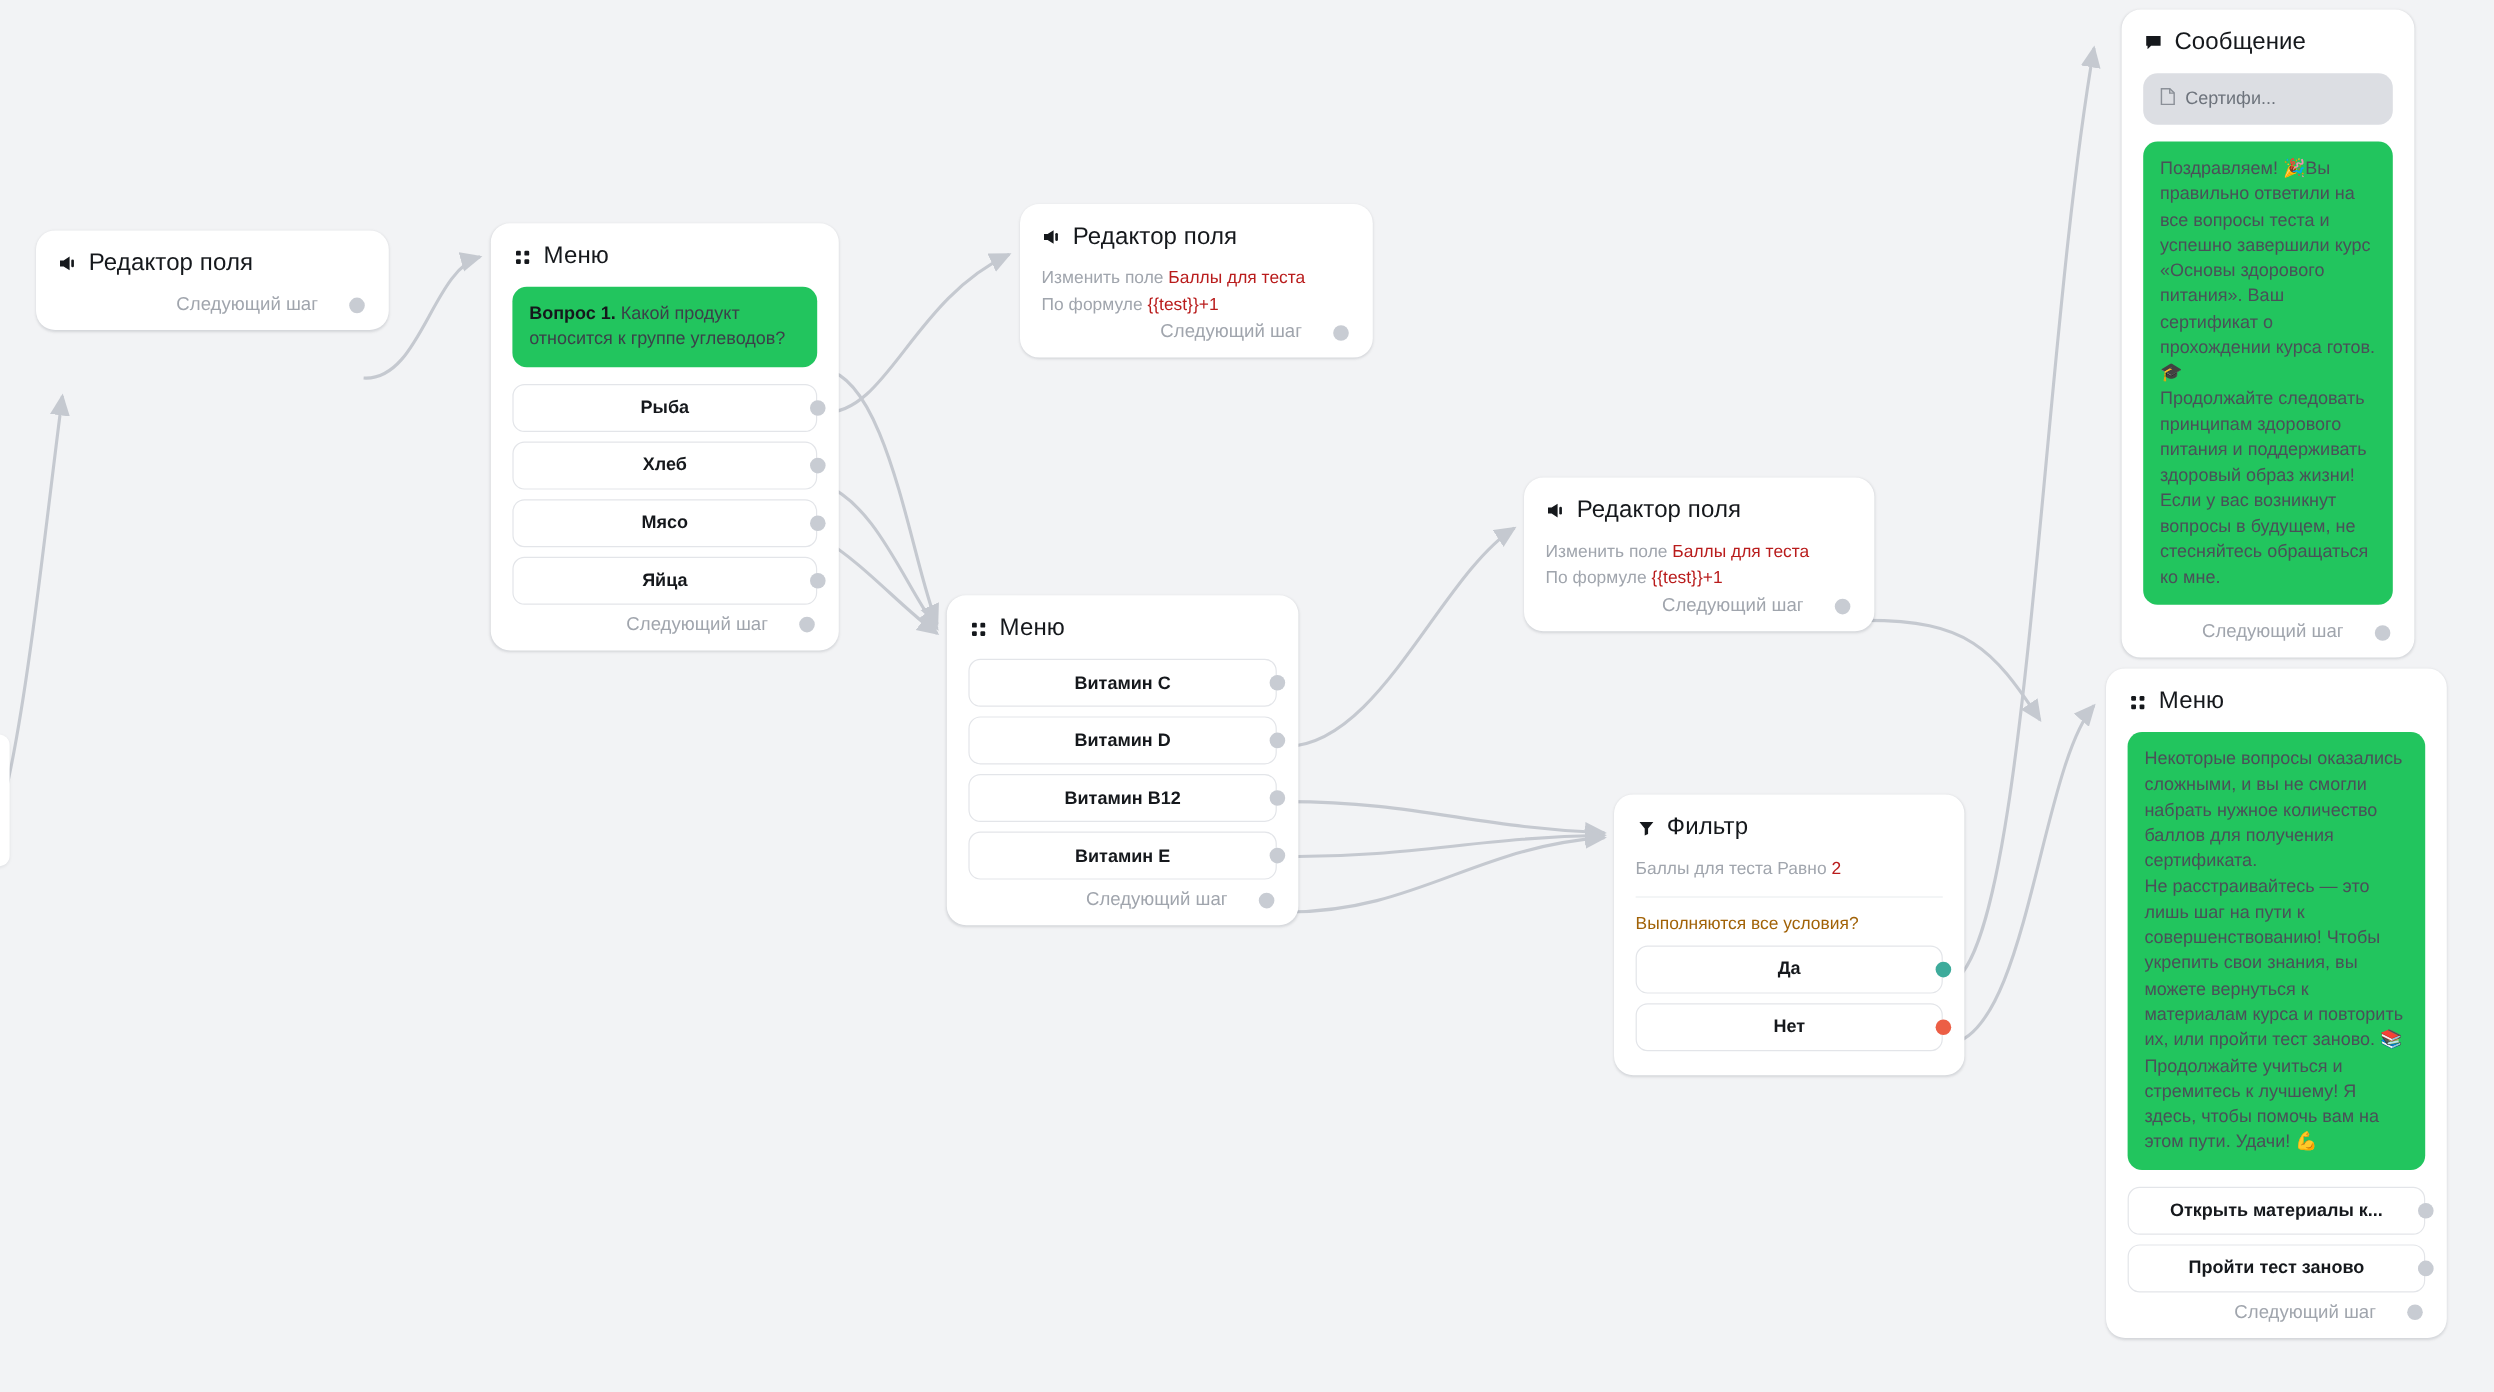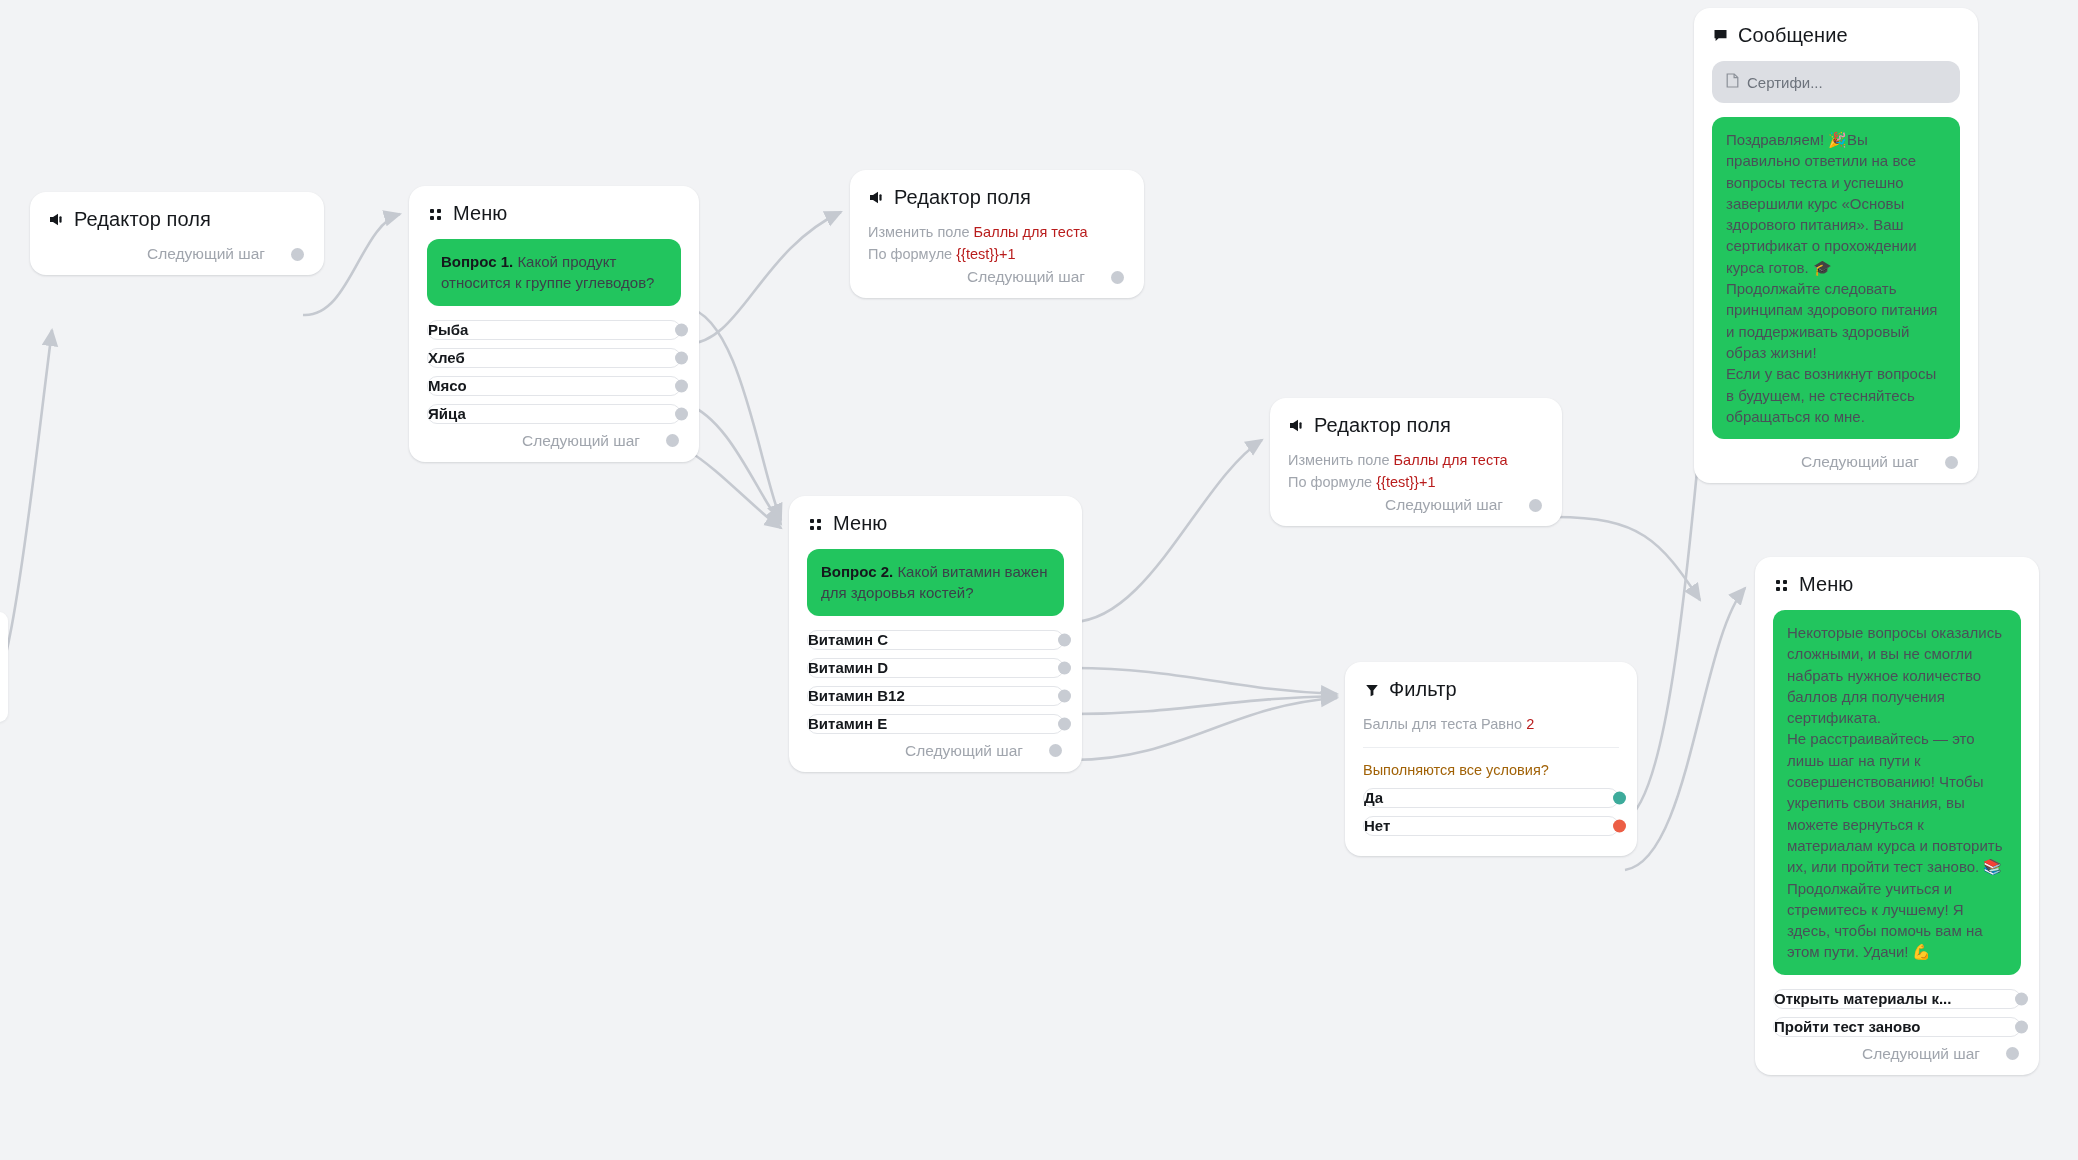--- a/index.html
+++ b/index.html
@@ -53,22 +53,22 @@
     color: #6d737c;
     display: flex; align-items: center; gap: 8px;
     margin-bottom: 14px;
   }
 
   .opt {
     position: relative;
     background: #fff;
     border: 1px solid #e3e5e9;
     border-radius: 10px;
-    height: 20px;
-    display: flex; align-items: center; 
+    height: 40px;
+    display: flex; align-items: center; justify-content: center;
     font-size: 15px; font-weight: 700; color: #15181c;
     margin-bottom: 8px;
   }
   .port {
     position: absolute; right: -8px; top: 50%; transform: translateY(-50%);
     width: 13px; height: 13px; border-radius: 50%;
     background: #c8ccd3;
   }
   .port.teal { background: #3dab9b; }
   .port.red  { background: #ec5e45; }
@@ -91,21 +91,21 @@
     z-index: 2;
   }
 
   
   #n-fieldeditor-1 { left: 30px;   top: 192px;  width: 294px; }
   #n-menu-1        { left: 409px;  top: 186px;  width: 290px; }
   #n-fieldeditor-2 { left: 850px;  top: 170px;  width: 294px; }
   #n-menu-2        { left: 789px;  top: 496px;  width: 293px; }
   #n-fieldeditor-3 { left: 1270px; top: 398px;  width: 292px; }
   #n-filter        { left: 1345px; top: 662px;  width: 292px; }
-  #n-message       { left: 1694px; top: 8px;    width: 284px; }
+  #n-message       { left: 1768px; top: 8px;    width: 244px; }
   #n-menu-3        { left: 1755px; top: 557px;  width: 284px; }
   #n-offscreen     { left: -10px;  top: 612px;  width: 18px;  height: 110px; }
 </style>
 </head>
 <body>
 
 <div id="canvas">
 
   <svg id="edges" viewBox="0 0 2078 1160">
     <defs>
@@ -221,24 +221,20 @@
             <g fill="#15181c">
               <rect x="1" y="2" width="4" height="4" rx="1"></rect>
               <rect x="8" y="2" width="4" height="4" rx="1"></rect>
               <rect x="1" y="9" width="4" height="4" rx="1"></rect>
               <rect x="8" y="9" width="4" height="4" rx="1"></rect>
             </g>
           </svg>
       </span>
       <span>Меню</span>
     </div>
-    <div class="bubble">
-      <b>Вопрос 2.</b>
-      <span>Какой витамин важен для здоровья костей?</span>
-    </div>
     <div class="opt">
       <span>Витамин C</span>
       <span class="port"></span>
     </div>
     <div class="opt">
       <span>Витамин D</span>
       <span class="port"></span>
     </div>
     <div class="opt">
       <span>Витамин B12</span>

